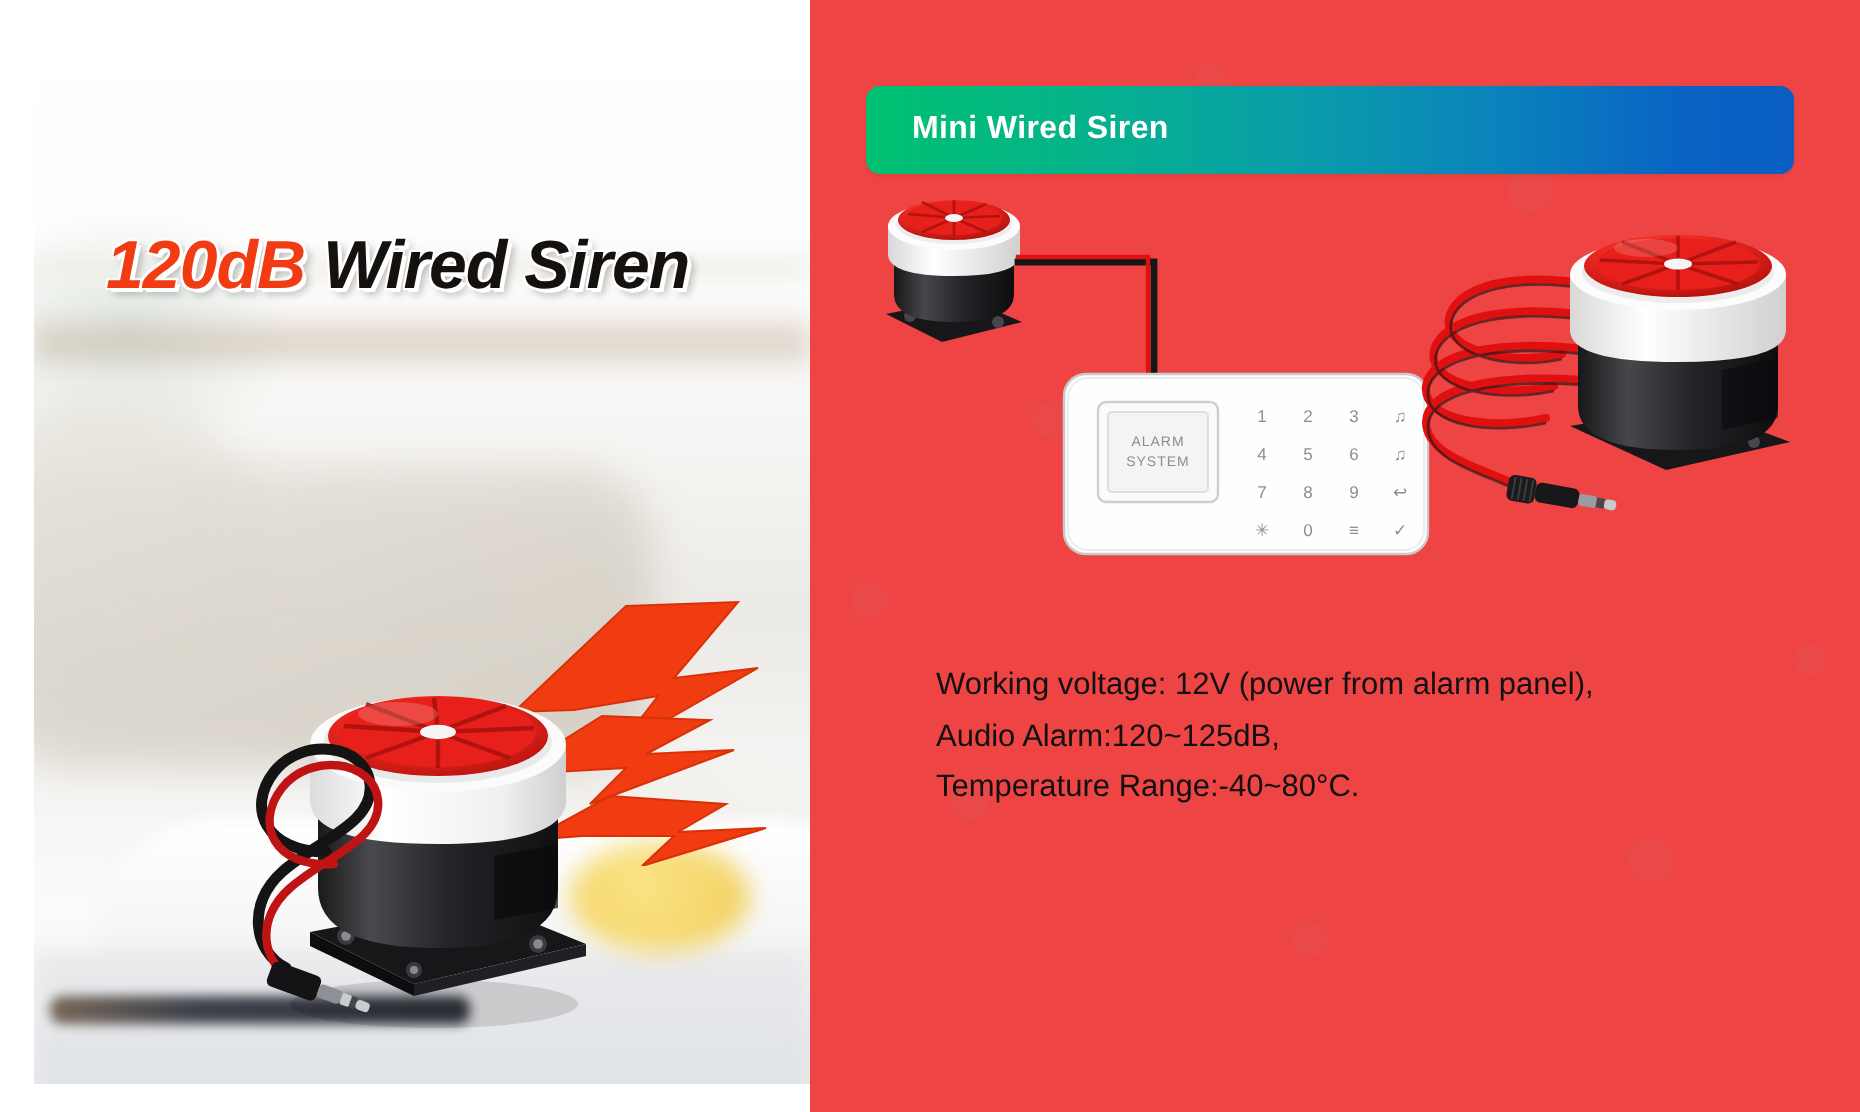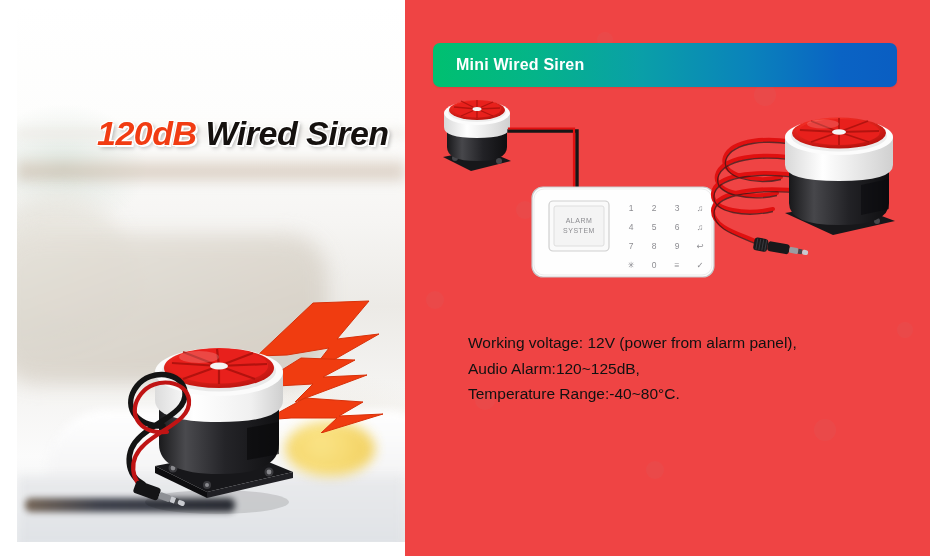--- a/index.html
+++ b/index.html
@@ -39,21 +39,21 @@
   .hero-floor{position:absolute;left:0;top:470px;width:100%;height:72px;
     background:linear-gradient(180deg,#e9eaec,#dfe2e6);filter:blur(5px);}
   .hero-darkline{position:absolute;left:8px;top:492px;width:210px;height:14px;border-radius:6px;
     background:linear-gradient(90deg,#6b5a4a,#2c2f3a 35%,#1c1f28);filter:blur(3px);opacity:.9;}
   .hero-fruit{position:absolute;left:268px;top:415px;width:90px;height:55px;border-radius:50%;
     background:radial-gradient(circle at 40% 40%,#fbe27a,#f0c94a);filter:blur(6px);opacity:.9;}
 
   .hero-title{position:absolute;left:36px;top:108px;white-space:nowrap;
     font-size:34px;font-weight:bold;font-style:italic;letter-spacing:-.5px;}
   .hero-title .db{color:#f13c13;
-    text-shadow:2px 2px 0 #fff,-1px -1px 0 #fff,1px -1px 0 #fff,-1px 1px 0 #fff,3px 3px 4px rgba(0,0,0,.28);margin-left:44px;}
+    text-shadow:2px 2px 0 #fff,-1px -1px 0 #fff,1px -1px 0 #fff,-1px 1px 0 #fff,3px 3px 4px rgba(0,0,0,.28);}
   .hero-title .ws{color:#15110f;
     text-shadow:2px 2px 0 #fff,-1px -1px 0 #fff,1px -1px 0 #fff,-1px 1px 0 #fff,3px 3px 4px rgba(0,0,0,.28);}
   .hero-sub{position:absolute;left:36px;top:170px;font-size:25px;font-weight:bold;font-style:italic;
     color:#141210;line-height:30px;white-space:nowrap;
     text-shadow:2px 2px 0 #fff,-1px -1px 0 #fff,1px -1px 0 #fff,-1px 1px 0 #fff,3px 3px 4px rgba(0,0,0,.25);}
 
   
   .bolts{position:absolute;left:234px;top:292px;width:172px;height:135px;}
 
   

